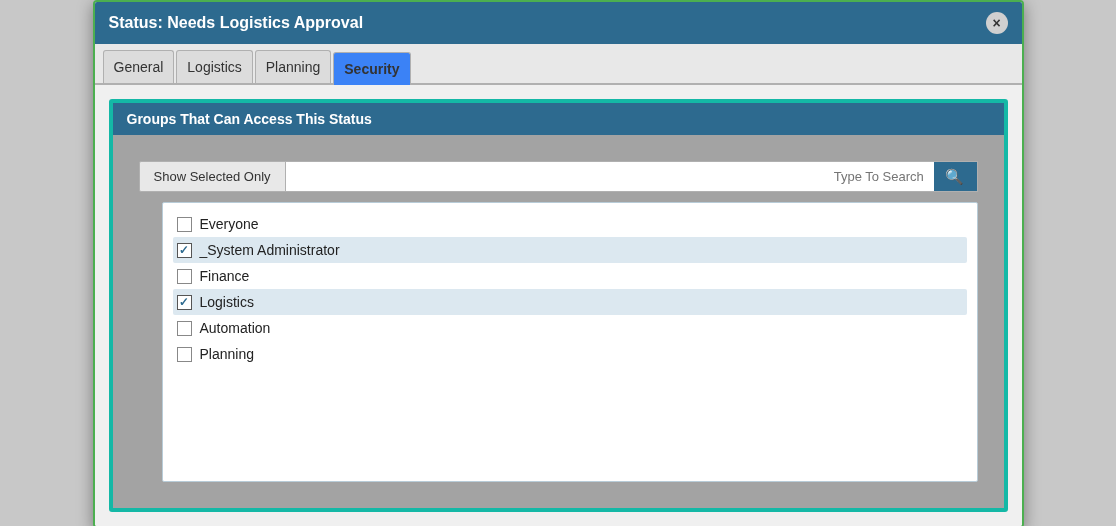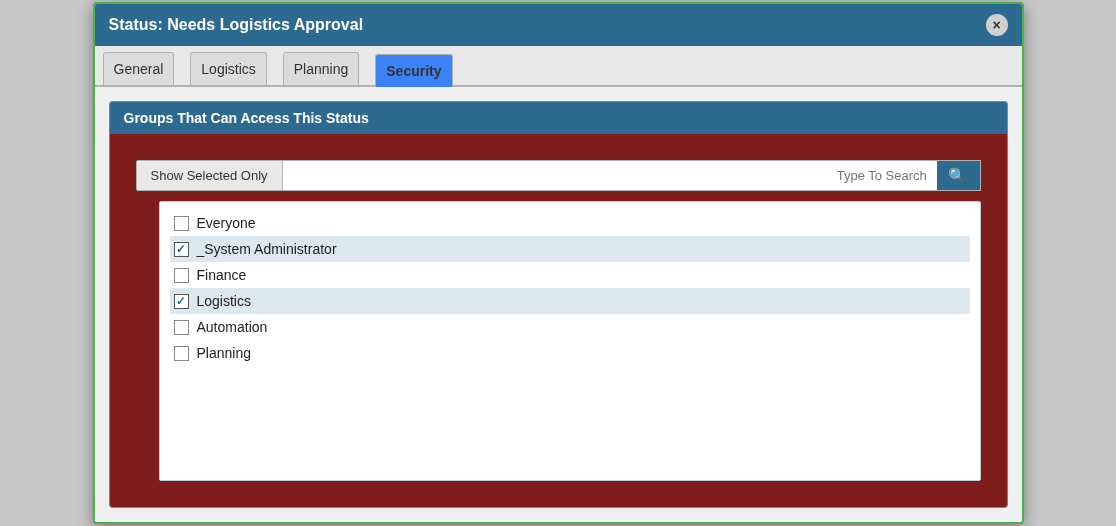--- a/index.html
+++ b/index.html
@@ -54,50 +54,50 @@
       padding: 0 8px;
       padding-top: 6px;
     }
     .tab {
       padding: 8px 10px;
       cursor: pointer;
       border: 1px solid #b0b0b0;
       border-bottom: none;
       background: #dcdcdc;
       color: #333;
-      margin-right: 16px;
+      margin-right: 2px;
       border-radius: 3px 3px 0 0;
       font-size: 14px;
     }
     .tab.active {
       background: #3b82f6;
       border-color: #b0b0b0;
       font-weight: bold;
       position: relative;
       bottom: -2px;
       z-index: 1;
     }
     .dialog-body {
       padding: 14px;
       background: #f0f0f0;
     }
     .section {
-      border: 1px solid #14b8a6;
+      border: 4px solid #14b8a6;
       border-radius: 3px;
       overflow: hidden;
     }
     .section-header {
       background: #2d6a8f;
       color: #fff;
       padding: 8px 14px;
       font-weight: bold;
       font-size: 14px;
     }
     .section-content {
-      background: #7f1d1d;
+      background: #a3a3a3;
       padding: 26px;
     }
     .filter-bar {
       display: flex;
       align-items: center;
       margin-bottom: 10px;
     }
     .show-selected-btn {
       background: #e8e8e8;
       border: 1px solid #b0b0b0;

